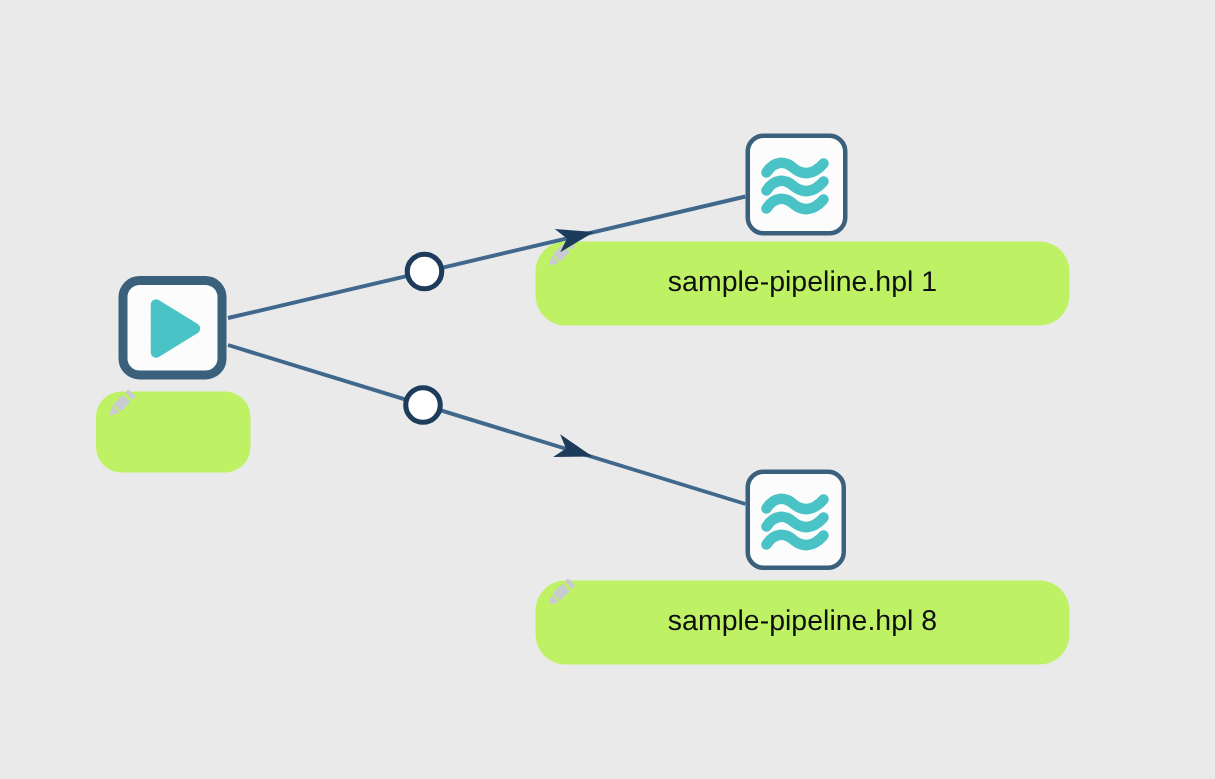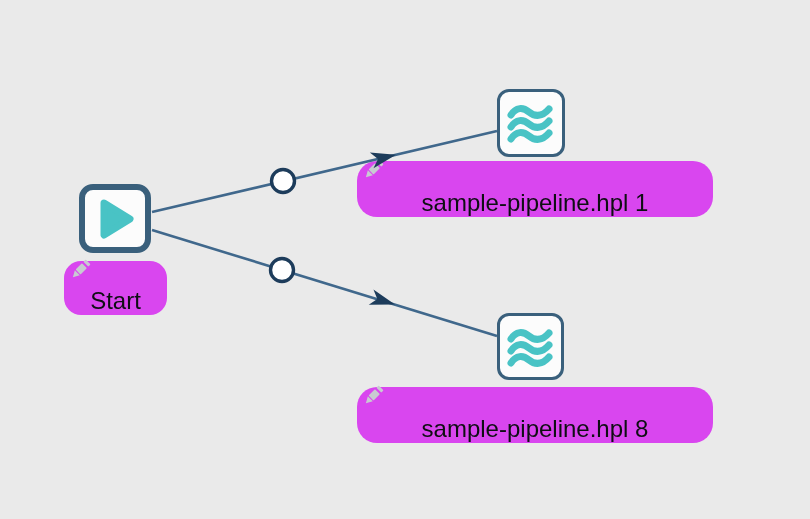--- a/index.html
+++ b/index.html
@@ -37,27 +37,27 @@
     width: 72px; height: 69px;
     border-width: 6px;
     border-radius: 14px;
   }
   .node-pipeline-1 { left: 497px; top: 89px;  width: 68px; height: 68px; }
   .node-pipeline-2 { left: 497px; top: 313px; width: 67px; height: 67px; }
 
   
   .node-label {
     position: absolute;
-    background: #d946ef;
+    background: #bef264;
     display: flex;
-    align-items: flex-end;
+    align-items: center;
     justify-content: center;
     z-index: 1;
     color: #0e0e13;
-    font-size: 24px;
+    font-size: 19px;
     white-space: nowrap;
   }
   .label-start {
     left: 64px; top: 261px;
     width: 103px; height: 54px;
     border-radius: 17px;
   }
   .label-pipeline-1 {
     left: 357px; top: 161px;
     width: 356px; height: 56px;
@@ -80,21 +80,20 @@
 <div class="canvas">
 
   <div class="node-label label-start">
     <svg class="pencil-svg" viewBox="0 0 26 26">
       <g transform="rotate(45 12 11)" fill="#c8cbd1">
         <rect x="8.5" y="1" width="7" height="3.2" rx="0.8"></rect>
         <rect x="8.5" y="6.2" width="7" height="9" rx="0.8"></rect>
         <polygon points="8.5,16.2 15.5,16.2 12,22.5"></polygon>
       </g>
     </svg>
-    <span>Start</span>
   </div>
 
   <div class="node-label label-pipeline-1">
     <svg class="pencil-svg" viewBox="0 0 26 26">
       <g transform="rotate(45 12 11)" fill="#c8cbd1">
         <rect x="8.5" y="1" width="7" height="3.2" rx="0.8"></rect>
         <rect x="8.5" y="6.2" width="7" height="9" rx="0.8"></rect>
         <polygon points="8.5,16.2 15.5,16.2 12,22.5"></polygon>
       </g>
     </svg>

